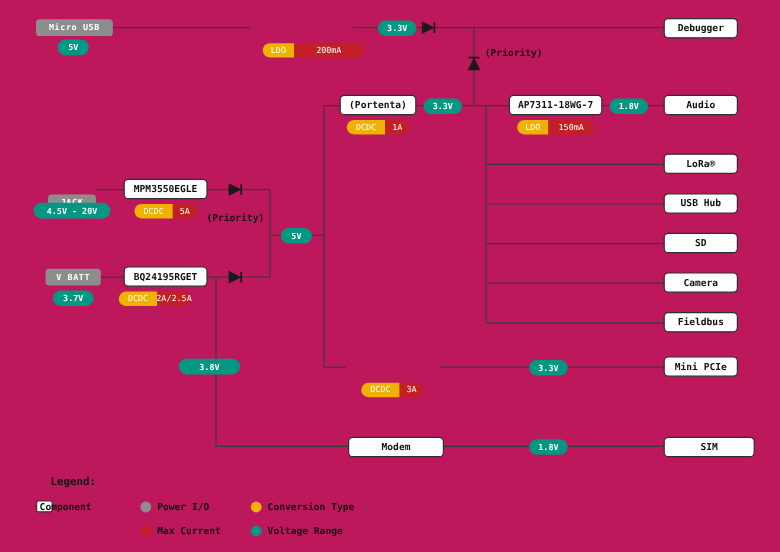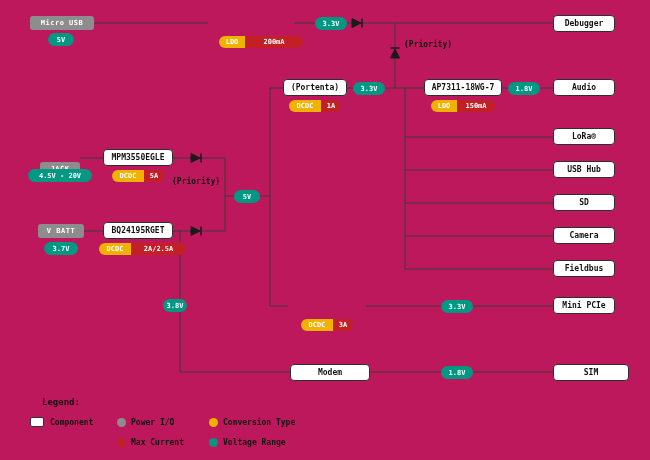--- a/index.html
+++ b/index.html
@@ -9,21 +9,21 @@
   svg.wires { position: absolute; left: 0; top: 0; z-index: 1; }
   .box { position: absolute; height: 17px; background: #fff; border: 1.5px solid #2e2e2e;
          border-radius: 4px; display: flex; align-items: center; justify-content: center;
          font-size: 8px; font-weight: bold; color: #111; white-space: nowrap; z-index: 2; }
   .pill { position: absolute; display: flex; align-items: center; justify-content: center;
           font-size: 7px; font-weight: bold; color: #fff; white-space: nowrap; z-index: 2; }
   .pill.teal { height: 13px; border-radius: 7px; background: var(--teal,#009883); }
   .pill.gray { height: 14px; border-radius: 3px; background: var(--gray,#8d8d8d); letter-spacing: .5px; }
   .badge { position: absolute; display: flex; height: 12px; z-index: 2; }
   .badge span { display: flex; align-items: center; justify-content: center;
-                font-size: 7px; font-weight: bold; color: #fff; white-space: nowrap; }
+                font-size: 7px; font-weight: normal; color: #fff; white-space: nowrap; }
   .badge .yellow { background: var(--yellow,#f0b100); border-radius: 6px 0 0 6px; }
   .badge .red { background: var(--red,#c21f26); border-radius: 0 6px 6px 0; }
   .prio { position: absolute; font-size: 8px; font-weight: bold; color: #111; z-index: 2; white-space: nowrap; }
   .lg-title { position: absolute; font-size: 9px; font-weight: bold; color: #111; margin-left: 12px; }
   .lg-label { position: absolute; font-size: 8px; font-weight: bold; color: #111; white-space: nowrap; }
   .lg-dot { position: absolute; width: 9px; height: 9px; border-radius: 50%; }
   .lg-dot.gray { background: var(--gray,#8d8d8d); }
   .lg-dot.yellow { background: var(--yellow,#f0b100); }
   .lg-dot.red { background: var(--red,#c21f26); }
   .lg-dot.teal { background: var(--teal,#009883); }
@@ -108,55 +108,55 @@
 
   <div class="box" style="left:103px;top:149px;width:70px">MPM3550EGLE</div>
   <div class="badge" style="left:112px;top:170px">
     <span class="yellow" style="width:32px">DCDC</span>
     <span class="red" style="width:20px">5A</span>
   </div>
 
   <div class="box" style="left:103px;top:222px;width:70px">BQ24195RGET</div>
   <div class="badge" style="left:99px;top:243px">
     <span class="yellow" style="width:32px">DCDC</span>
-    <span class="red" style="width:55px">2A/2.5A</span>
+    <span class="red" style="width:28px">2A/2.5A</span>
   </div>
 
   <div class="badge" style="left:301px;top:319px">
     <span class="yellow" style="width:32px">DCDC</span>
     <span class="red" style="width:20px">3A</span>
   </div>
 
   <div class="box" style="left:290px;top:364px;width:80px">Modem</div>
 
   <div class="pill teal" style="left:315px;top:17px;width:32px">3.3V</div>
   <div class="pill teal" style="left:234px;top:190px;width:26px">5V</div>
   <div class="pill teal" style="left:353px;top:82px;width:32px">3.3V</div>
   <div class="pill teal" style="left:508px;top:82px;width:32px">1.8V</div>
-  <div class="pill teal" style="left:163px;top:299px;width:24px">3.8V</div>
+  <div class="pill teal" style="left:149px;top:299px;width:51px">3.8V</div>
   <div class="pill teal" style="left:441px;top:300px;width:32px">3.3V</div>
   <div class="pill teal" style="left:441px;top:366px;width:32px">1.8V</div>
 
   <div class="prio" style="left:404px;top:40px">(Priority)</div>
   <div class="prio" style="left:172px;top:177px">(Priority)</div>
 
   <div class="box" style="left:553px;top:15px;width:62px">Debugger</div>
   <div class="box" style="left:553px;top:79px;width:62px">Audio</div>
   <div class="box" style="left:553px;top:128px;width:62px">LoRa®</div>
   <div class="box" style="left:553px;top:161px;width:62px">USB Hub</div>
   <div class="box" style="left:553px;top:194px;width:62px">SD</div>
   <div class="box" style="left:553px;top:227px;width:62px">Camera</div>
   <div class="box" style="left:553px;top:260px;width:62px">Fieldbus</div>
   <div class="box" style="left:553px;top:297px;width:62px">Mini PCIe</div>
   <div class="box" style="left:553px;top:364px;width:76px">SIM</div>
 
   <div class="lg-title" style="left:30px;top:397px">Legend:</div>
 
   <div class="lg-box" style="left:30px;top:417px"></div>
-  <div class="lg-label" style="left:50px;top:418px">Component</div>
+  <div class="lg-label" style="left:33px;top:418px">Component</div>
 
   <div class="lg-dot gray" style="left:117px;top:418px"></div>
   <div class="lg-label" style="left:131px;top:418px">Power I/O</div>
 
   <div class="lg-dot yellow" style="left:209px;top:418px"></div>
   <div class="lg-label" style="left:223px;top:418px">Conversion Type</div>
 
   <div class="lg-dot red" style="left:117px;top:438px"></div>
   <div class="lg-label" style="left:131px;top:438px">Max Current</div>
 

